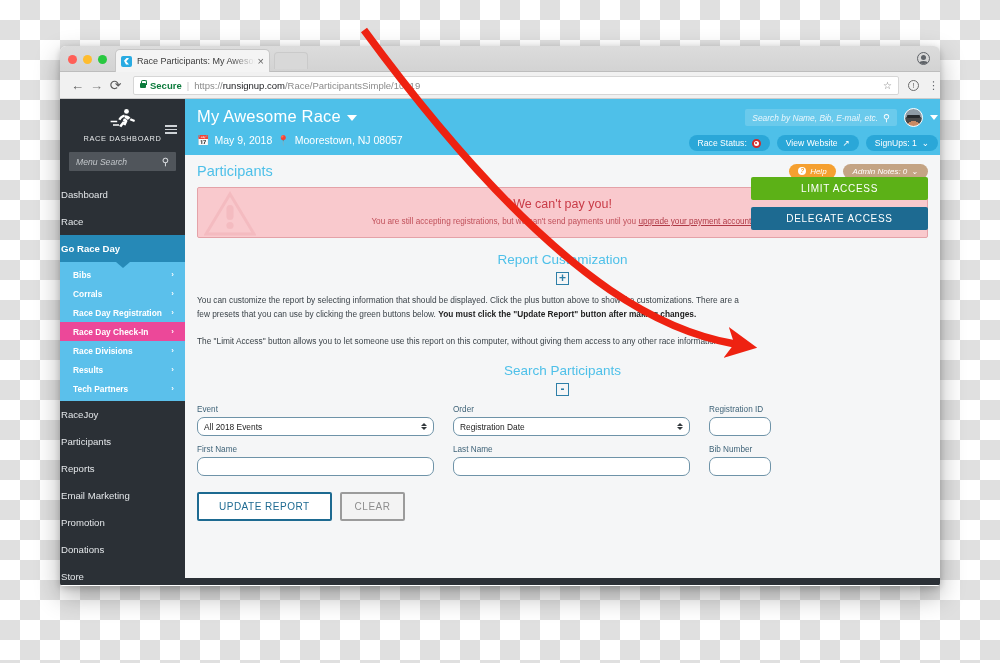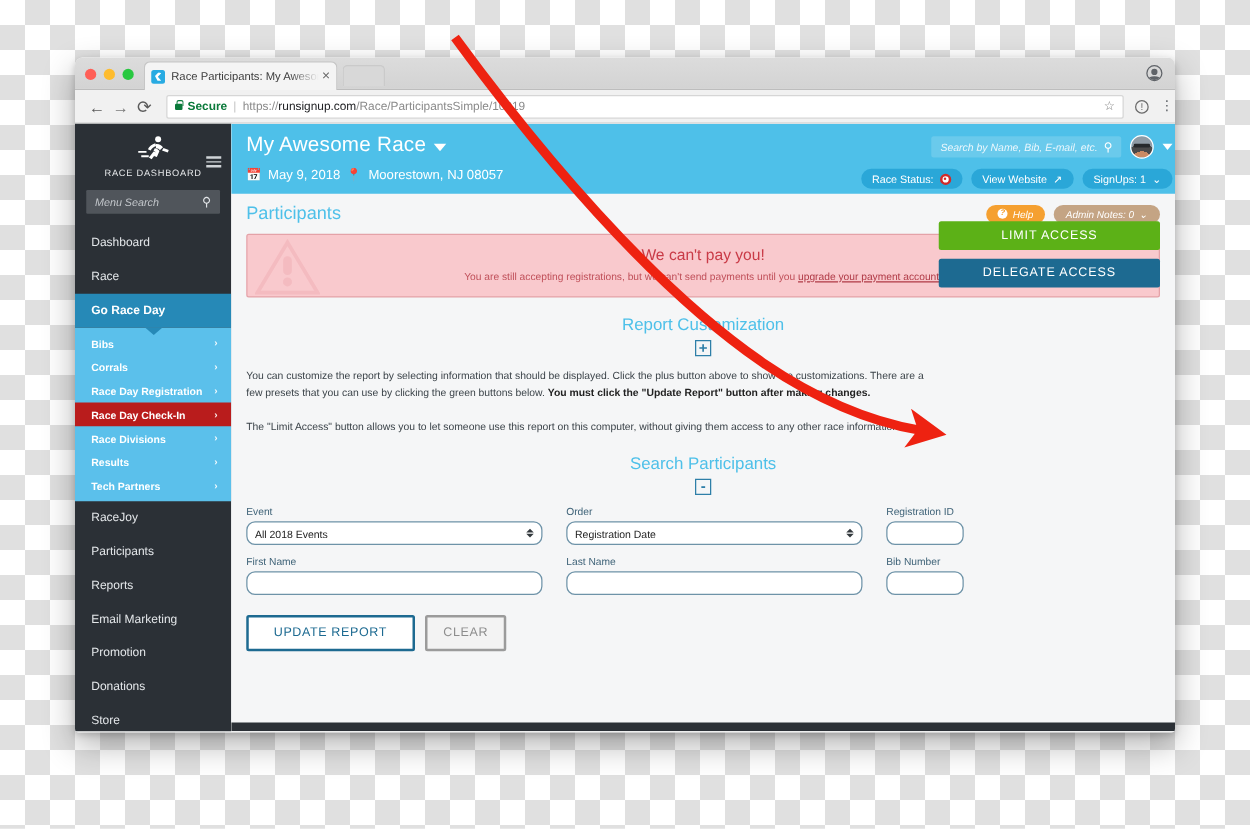--- a/index.html
+++ b/index.html
@@ -150,40 +150,40 @@
   #menu-search-wrap { padding: 0 9px 10px; }
   #menu-search {
     background: #50555b; border: none; border-radius: 1px;
     height: 19px; display: flex; align-items: center;
     padding: 0 7px; position: relative;
   }
   #menu-search-text { font-size: 8.6px; color: #c3c7cb; font-style: italic; }
   #menu-search-icon { margin-left: auto; color: #e2e5e8; font-size: 10px; }
 
   .nav-item {
-    padding: 8px 13px; font-size: 9.6px; color: #e3e6e9;
+    padding: 8px 1px; font-size: 9.6px; color: #e3e6e9;
   }
   .nav-item.top-level { font-weight: normal; }
   .nav-item.selected {
     background: #2689b7; color: #ffffff; font-weight: bold;
     position: relative;
   }
   .nav-item.selected::after {
     content: ""; position: absolute; left: 50%; bottom: -6px;
     transform: translateX(-50%);
     border-left: 7px solid transparent; border-right: 7px solid transparent;
     border-top: 6px solid #2689b7; z-index: 3;
   }
   #submenu { background: #5bc0eb; padding: 3px 0 3px; }
   .sub-item {
     padding: 4.5px 11px 4.5px 13px; font-size: 8.4px;
     color: #ffffff; font-weight: bold;
     display: flex; align-items: center; justify-content: space-between;
   }
-  .sub-item.current { background: #b91c1c; }
+  .sub-item.current { background: #ec4899; }
   .sub-chevron { font-size: 8px; color: #ffffff; opacity: .95; }
 
   
   #content { flex: 1; position: relative; overflow: hidden; background: #f5f6f7; }
 
   #race-header { background: #4ec0e9; padding: 8px 12px 9px; color: #fff; }
   #race-title {
     font-size: 16.5px; font-weight: normal; letter-spacing: .2px;
     display: flex; align-items: center; gap: 6px;
   }

